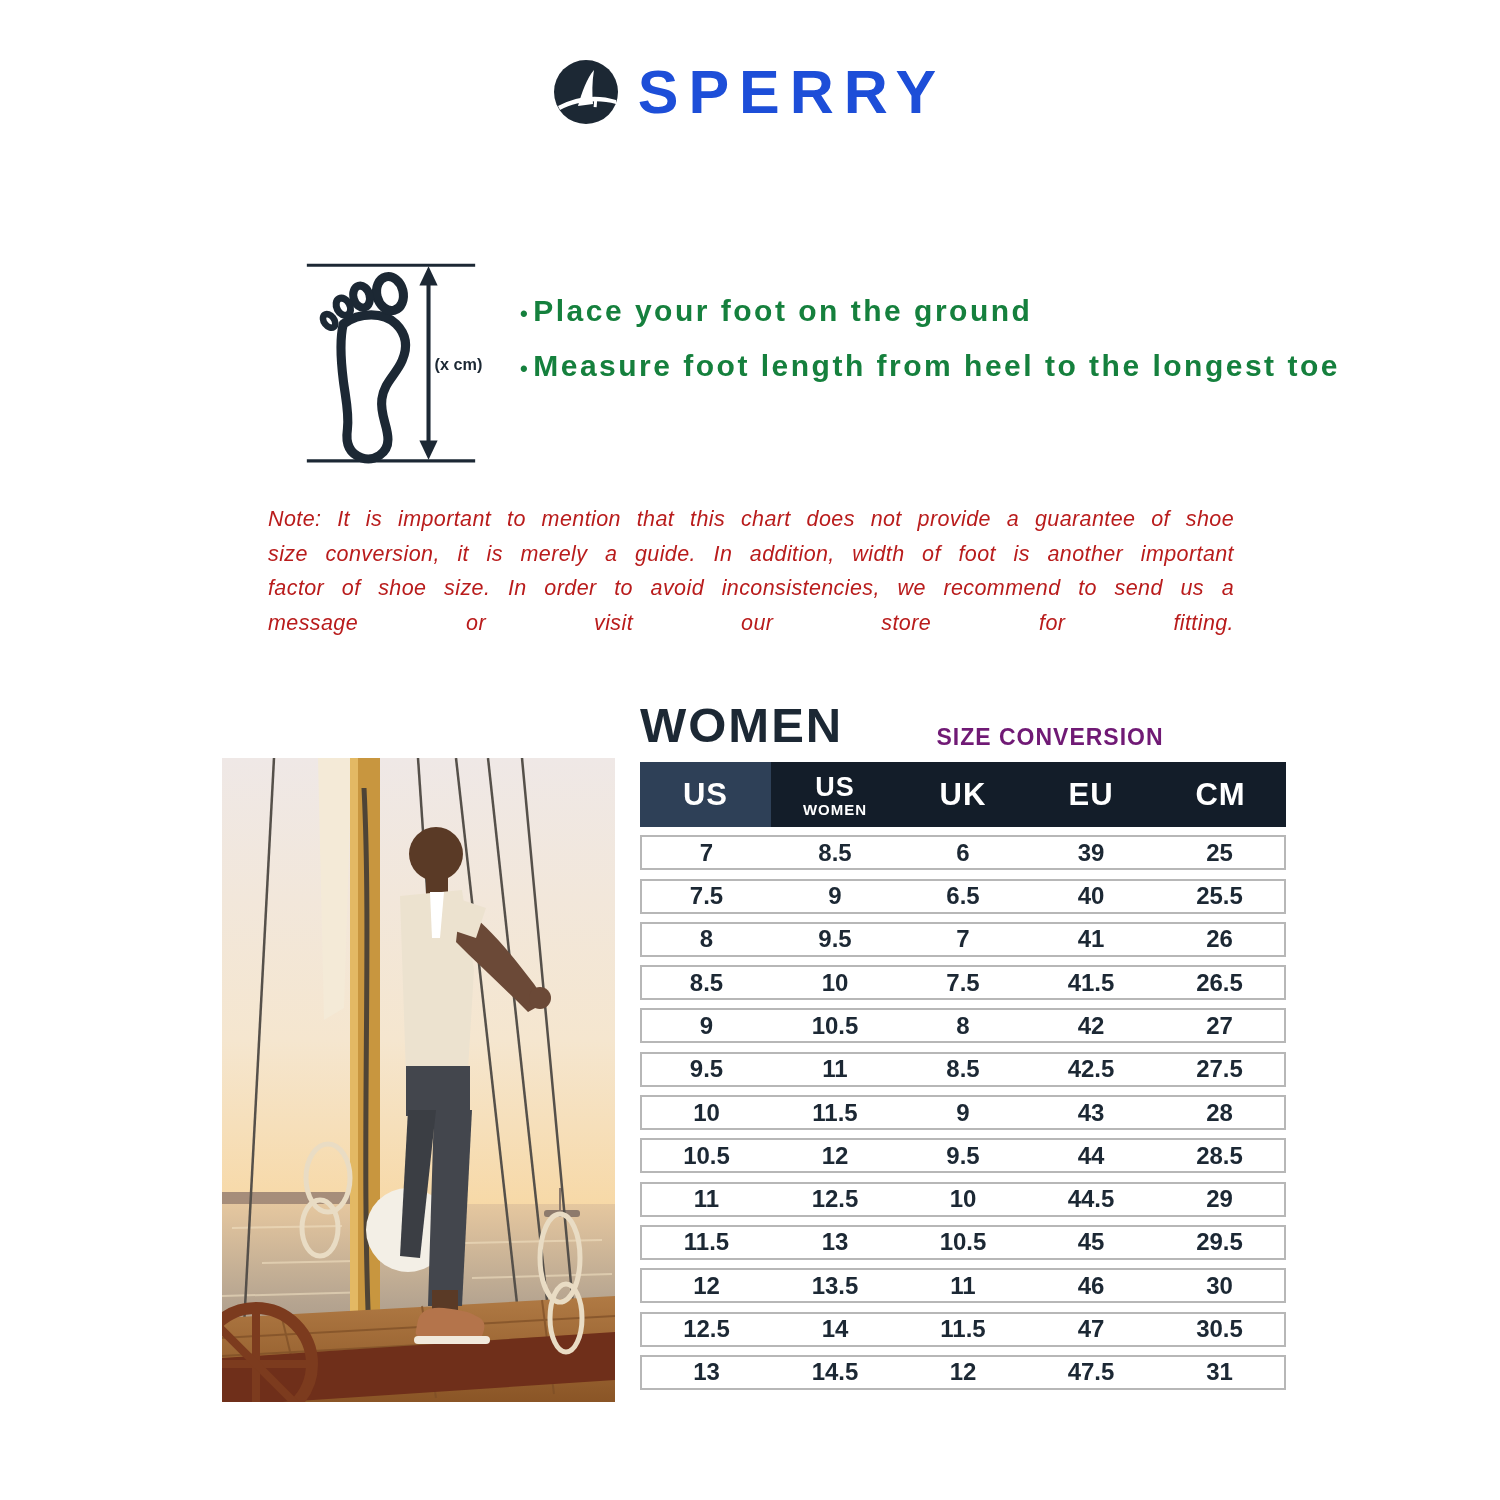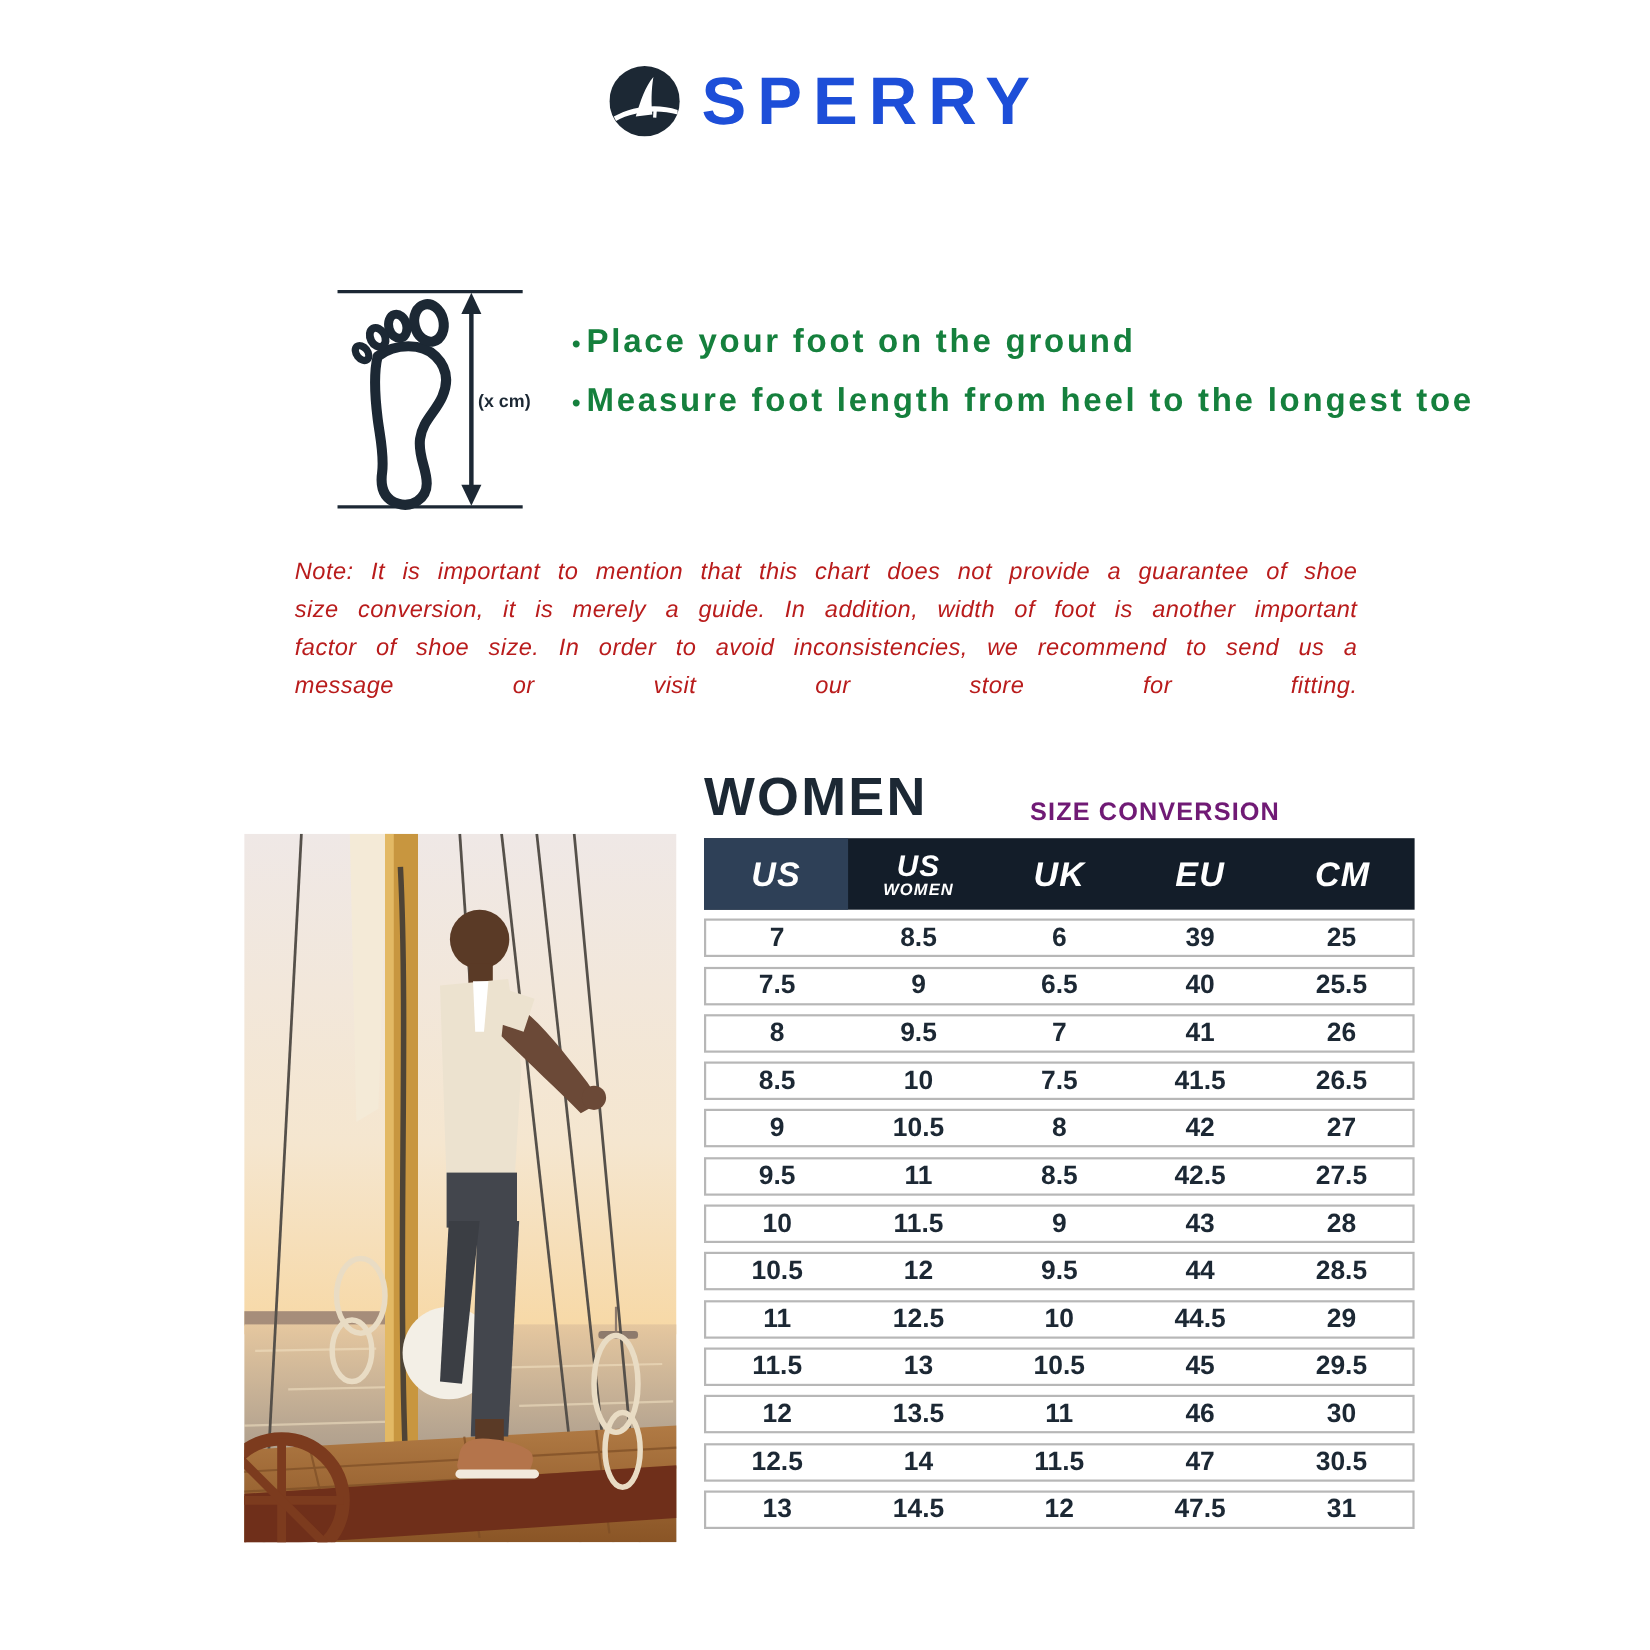--- a/index.html
+++ b/index.html
@@ -32,21 +32,21 @@
   .photo-svg { position:absolute; left:222px; top:758px; width:393px; height:644px; }
 
   .chart-head { position:absolute; left:640px; top:697px; width:645px; height:64px; }
   .mens-title { position:absolute; left:0; top:0; font-size:49px; font-weight:700;
                 letter-spacing:2px; color:#1c2834; }
   .conv-subtitle { position:absolute; left:270px; top:27px; width:280px; text-align:center;
                    font-size:23px; font-weight:700; letter-spacing:1px; color:#701a75; }
 
   .size-table { position:absolute; left:640px; top:762px; width:646px; }
   .t-header { display:flex; height:65px; background:#131d29; color:#ffffff; }
-  .t-header .cell { display:flex; flex-direction:column; align-items:center; justify-content:center;font-style:italic; }
+  .t-header .cell { display:flex; flex-direction:column; align-items:center; justify-content:center; }
   .t-header .cell:first-child { background:#2e4057; }
   .h-label { font-size:31px; font-weight:600; letter-spacing:1px; line-height:30px; }
   .h-sub { font-size:15px; font-weight:700; letter-spacing:1px; line-height:16px; }
   .t-body { }
   .t-row { display:flex; align-items:center; height:35px; margin-top:8.3px;
            border:2px solid #b7b7b7; background:#fff; }
   .t-row .cell { text-align:center; font-size:24px; font-weight:700; color:#1c2834; }
   .c1 { width:131px; } .c2 { width:128px; } .c3 { width:128px; } .c4 { width:128px; } .c5 { flex:1; }
   .t-row .c1 { width:129px; }
 </style>

